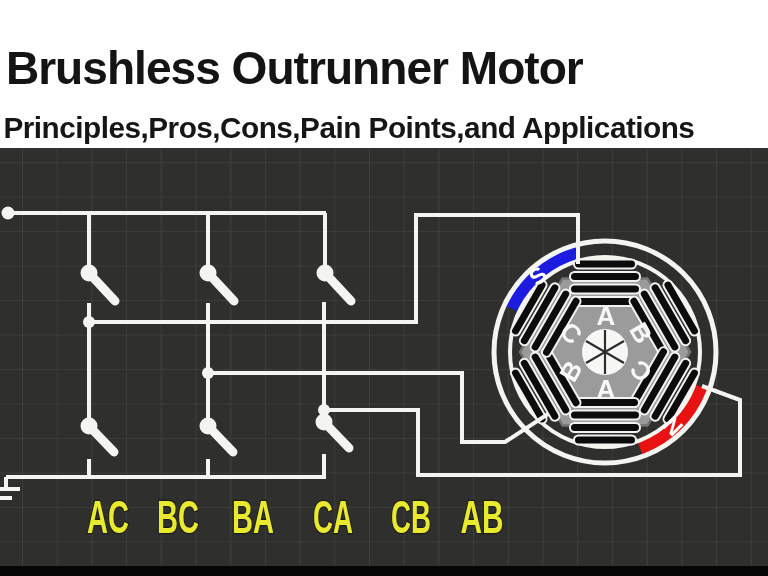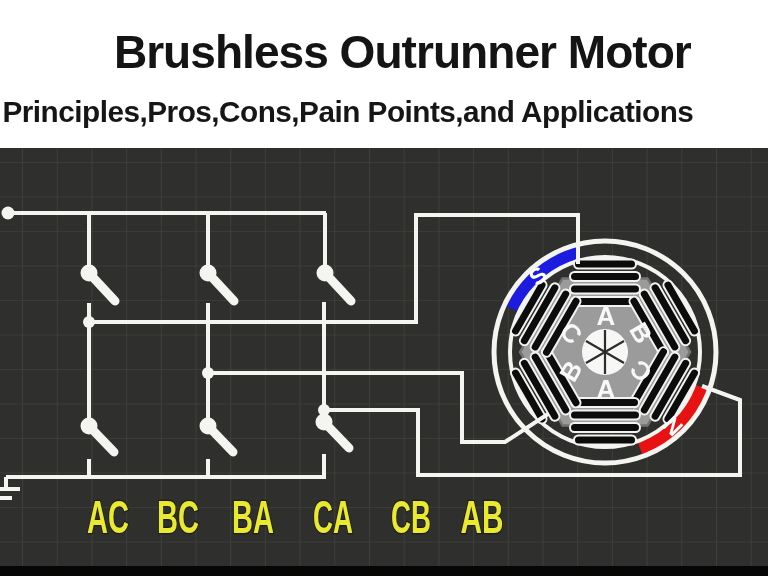--- a/index.html
+++ b/index.html
@@ -1,19 +1,19 @@
 <!DOCTYPE html>
 <html><head>
 <meta charset="utf-8">
 <style>
   html,body{margin:0;padding:0;background:#000;}
   .page{position:relative;width:768px;height:576px;overflow:hidden;background:#ffffff;
         font-family:"Liberation Sans",sans-serif;}
-  .header{position:absolute;top:0;left:0;width:697px;height:148px;background:#ffffff;
-          display:flex;flex-direction:column;align-items:flex-end;justify-content:flex-start;}
+  .header{position:absolute;top:16px;left:0;width:697px;height:148px;background:#ffffff;
+          display:flex;flex-direction:column;align-items:flex-start;justify-content:flex-start;}
   .title{margin-top:24px;font-size:47px;font-weight:700;color:#141414;letter-spacing:-1px;
          white-space:nowrap;transform:scaleX(0.98);}
   .subtitle{margin-top:16px;font-size:30px;font-weight:700;color:#161616;letter-spacing:-0.5px;
             white-space:nowrap;transform:scaleX(0.99);}
   .panel{position:absolute;top:148px;left:0;width:768px;height:418px;background:#2f2f2d;}
   .panel svg{display:block;}
   .bottom-bar{position:absolute;top:566px;left:0;width:768px;height:10px;background:#060606;}
   text{font-family:"Liberation Sans",sans-serif;}
 </style>
 </head>

